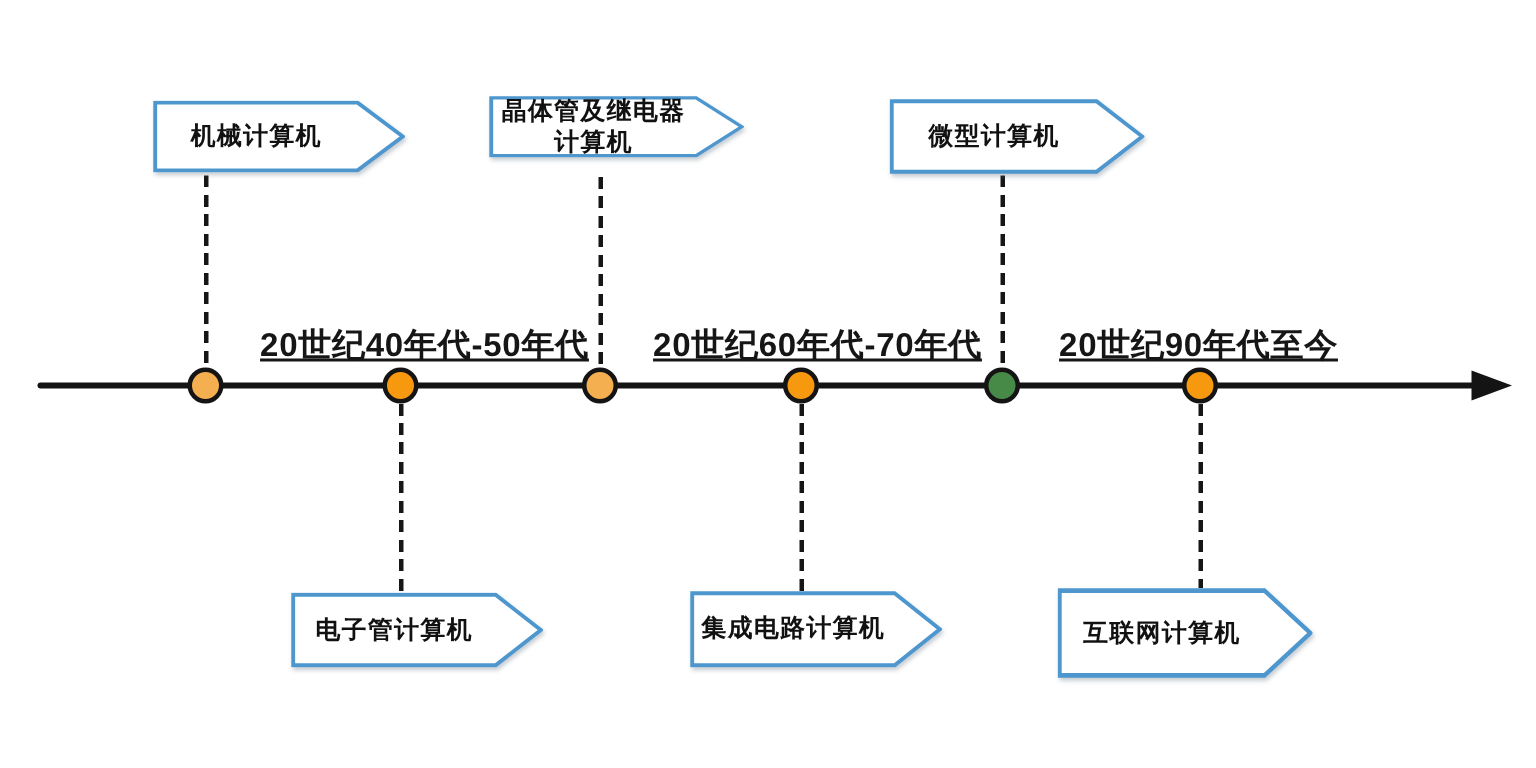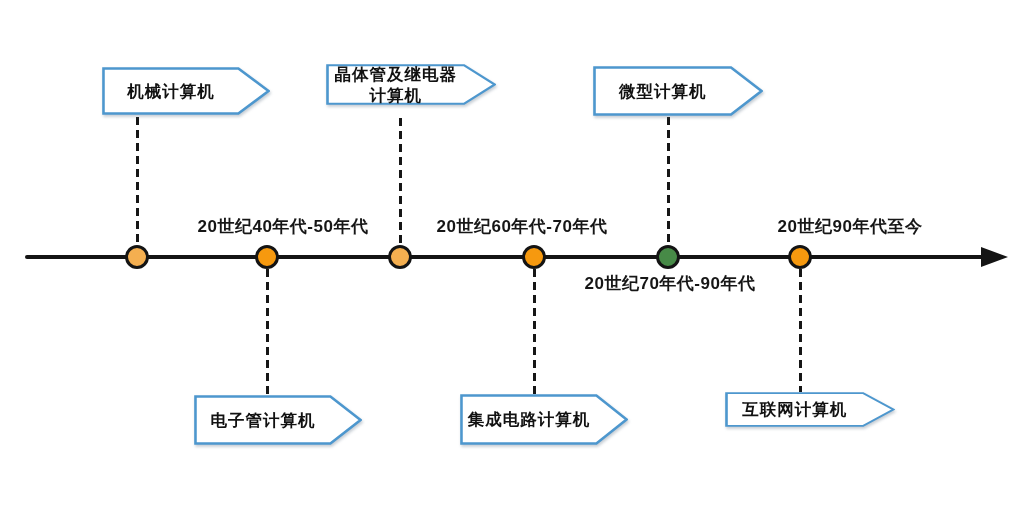--- a/index.html
+++ b/index.html
@@ -87,26 +87,27 @@
     font-weight: bold;
     color: #111111;
     white-space: pre-line;
     line-height: 1.25;
     letter-spacing: 1px;
   }
   
   .period {
     position: absolute;
     transform: translateX(-50%);
-    font-size: 17px;
+    font-size: 22px;
     font-weight: bold;
     color: #161616;
     white-space: nowrap;
     letter-spacing: 0.5px;
     z-index: 2;
+    text-decoration: underline;
   }
 </style>
 </head>
 <body>
 
 <div class="canvas">
 
   <div class="axis" style="background: rgb(20, 20, 20);"></div>
   <div class="arrowhead"></div>
 
@@ -139,21 +140,21 @@
     <span class="banner-label">微型计算机</span>
   </div>
 
   <div class="banner" style="left:460px; top:394px; width:168px; height:51px;">
     <svg viewBox="0 0 170 50" preserveAspectRatio="none">
       <polygon class="banner-poly" points="1.5,1.5 138,1.5 168.5,25 138,48.5 1.5,48.5" style="stroke: rgb(77, 151, 206); fill: rgb(255, 255, 255);"></polygon>
     </svg>
     <span class="banner-label">集成电路计算机</span>
   </div>
 
-  <div class="banner" style="left:725px; top:392px; width:170px; height:35px;">
+  <div class="banner" style="left:705px; top:392px; width:170px; height:60px;">
     <svg viewBox="0 0 170 50" preserveAspectRatio="none">
       <polygon class="banner-poly" points="1.5,1.5 138,1.5 168.5,25 138,48.5 1.5,48.5" style="stroke: rgb(77, 151, 206); fill: rgb(255, 255, 255);"></polygon>
     </svg>
     <span class="banner-label">互联网计算机</span>
   </div>
 
   <div class="connector" style="left:135.5px; top:117px; height:128px;"></div>
   <div class="connector" style="left:265.5px; top:269px; height:126px;"></div>
   <div class="connector" style="left:398.5px; top:118px; height:127px;"></div>
   <div class="connector" style="left:532.5px; top:269px; height:125px;"></div>
@@ -161,17 +162,16 @@
   <div class="connector" style="left:798.5px; top:269px; height:123px;"></div>
 
   <div class="dot" style="left: 125px; background: rgb(244, 175, 80);"></div>
   <div class="dot" style="left: 255px; background: rgb(246, 153, 15);"></div>
   <div class="dot" style="left: 388px; background: rgb(244, 175, 80);"></div>
   <div class="dot" style="left: 522px; background: rgb(246, 153, 15);"></div>
   <div class="dot" style="left: 656px; background: rgb(71, 138, 71);"></div>
   <div class="dot" style="left: 788px; background: rgb(246, 153, 15);"></div>
 
   <div class="period" style="left:283px; top:215px;">20世纪40年代-50年代</div>
-  <div class="period" style="left:522px; top:215px;text-align:center;">20世纪60年代-70年代</div>
-  <div class="period" style="left:670px; top:272px;">20世纪70年代-90年代</div>
-  <div class="period" style="left:850px; top:215px;">20世纪90年代至今</div>
+  <div class="period" style="left:545px; top:215px;text-align:center;">20世纪60年代-70年代</div>
+  <div class="period" style="left:799px; top:215px;">20世纪90年代至今</div>
 
 </div>
 
 </body></html>

